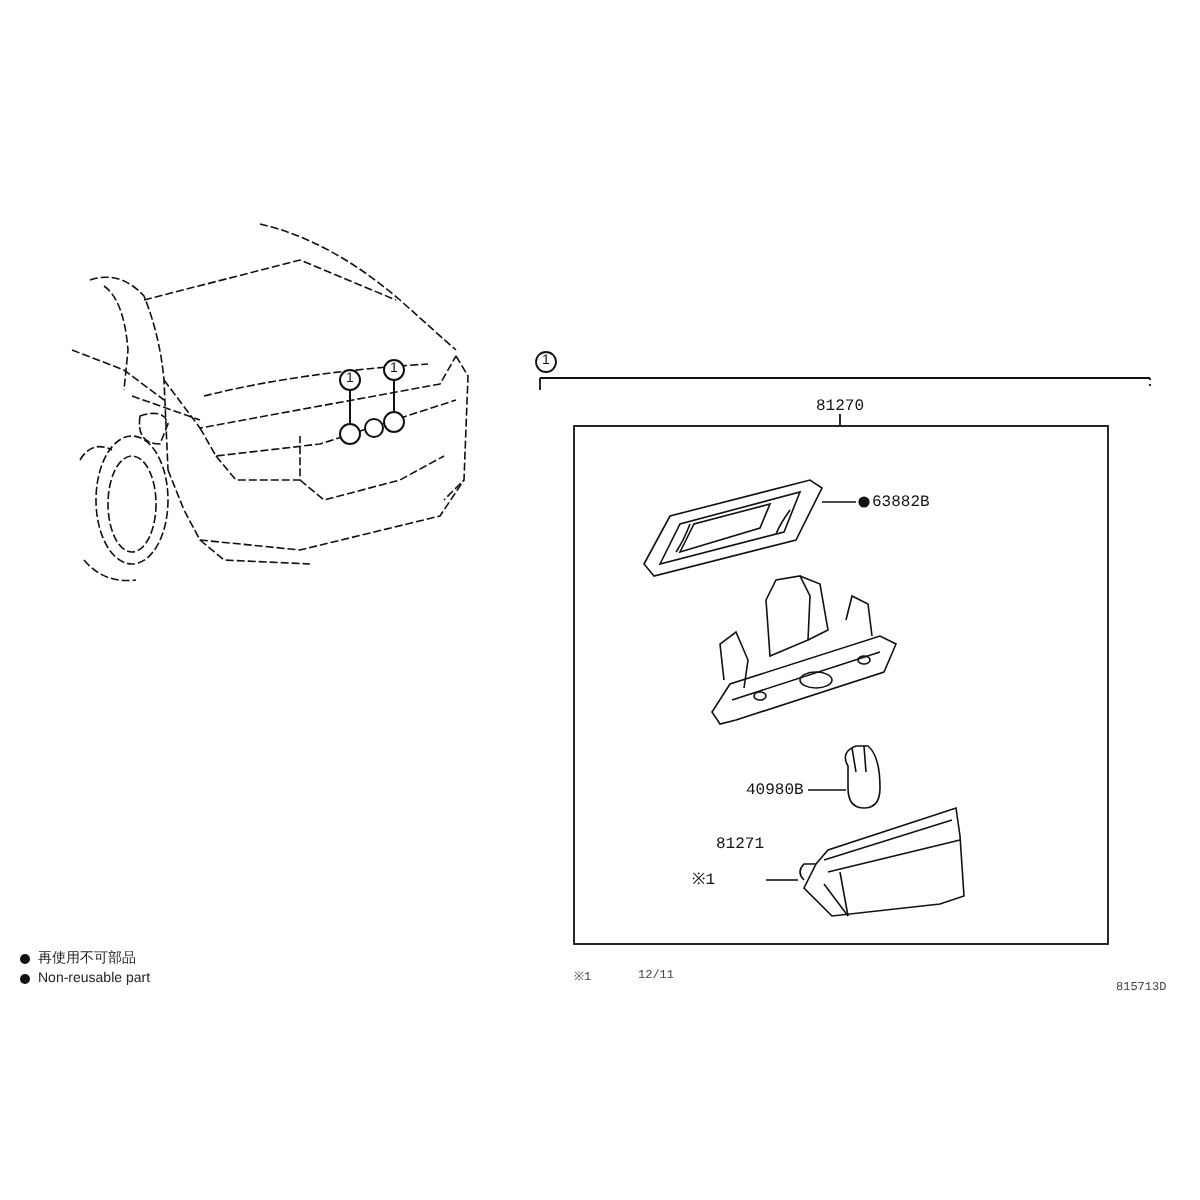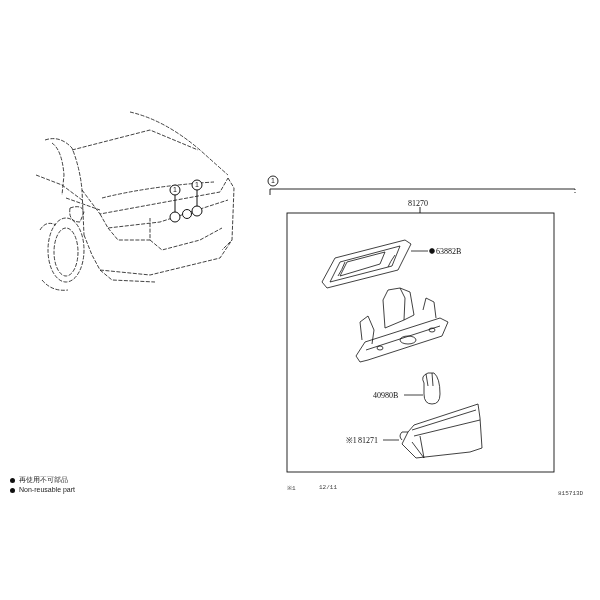--- a/index.html
+++ b/index.html
@@ -1,19 +1,19 @@
 <!DOCTYPE html>
 <html><head>
 <meta charset="utf-8">
 <style>
   html, body { margin:0; padding:0; background:#ffffff; }
   body { width:600px; height:600px; position:relative; overflow:hidden;
          font-family:"Liberation Sans", sans-serif; color:#111; }
   svg.drawing { position:absolute; left:0; top:0; width:600px; height:600px; }
-  .lbl { position:absolute; font-size:8px; font-family:Liberation Serif, serif;
+  .lbl { position:absolute; font-size:8px; font-family:Liberation Mono, monospace;
          letter-spacing:0; color:#111; white-space:nowrap; line-height:9px; }
   .legend { position:absolute; font-size:7px; color:#222; white-space:nowrap; line-height:8px; }
   .legend .dot { display:inline-block; width:5px; height:5px; border-radius:50%;
                  background:#111; margin-right:4px; vertical-align:middle; }
   .callout-num { position:absolute; font-size:7px; font-family:"Liberation Sans", sans-serif;
                  width:10px; height:10px; line-height:10px; text-align:center; }
   .foot { position:absolute; font-size:6px; color:#444; font-family:"Liberation Mono", monospace; }
 </style>
 </head>
 <body>
@@ -112,21 +112,21 @@
 
 <span class="callout-num" style="left:170px;top:185px;">1</span>
 <span class="callout-num" style="left:192px;top:180px;">1</span>
 
 <span class="callout-num" style="left:268px;top:176px;">1</span>
 
 <span class="lbl" style="left:408px;top:199px;">81270</span>
 <span class="lbl" style="left:436px;top:247px;">63882B</span>
 <span class="lbl" style="left:373px;top:391px;">40980B</span>
 <span class="lbl" style="left:346px;top:436px;">※1</span>
-<span class="lbl" style="left:358px;top:436px;">81271</span>
+<span class="lbl" style="left:358px;top:418px;">81271</span>
 
 <div class="legend" style="left:10px;top:476px;">
   <span class="dot"></span><span>再使用不可部品</span>
 </div>
 <div class="legend" style="left:10px;top:486px;">
   <span class="dot"></span><span>Non-reusable part</span>
 </div>
 
 <span class="foot" style="left:287px;top:484px;">※1</span>
 <span class="foot" style="left:319px;top:484px;">12/11</span>

